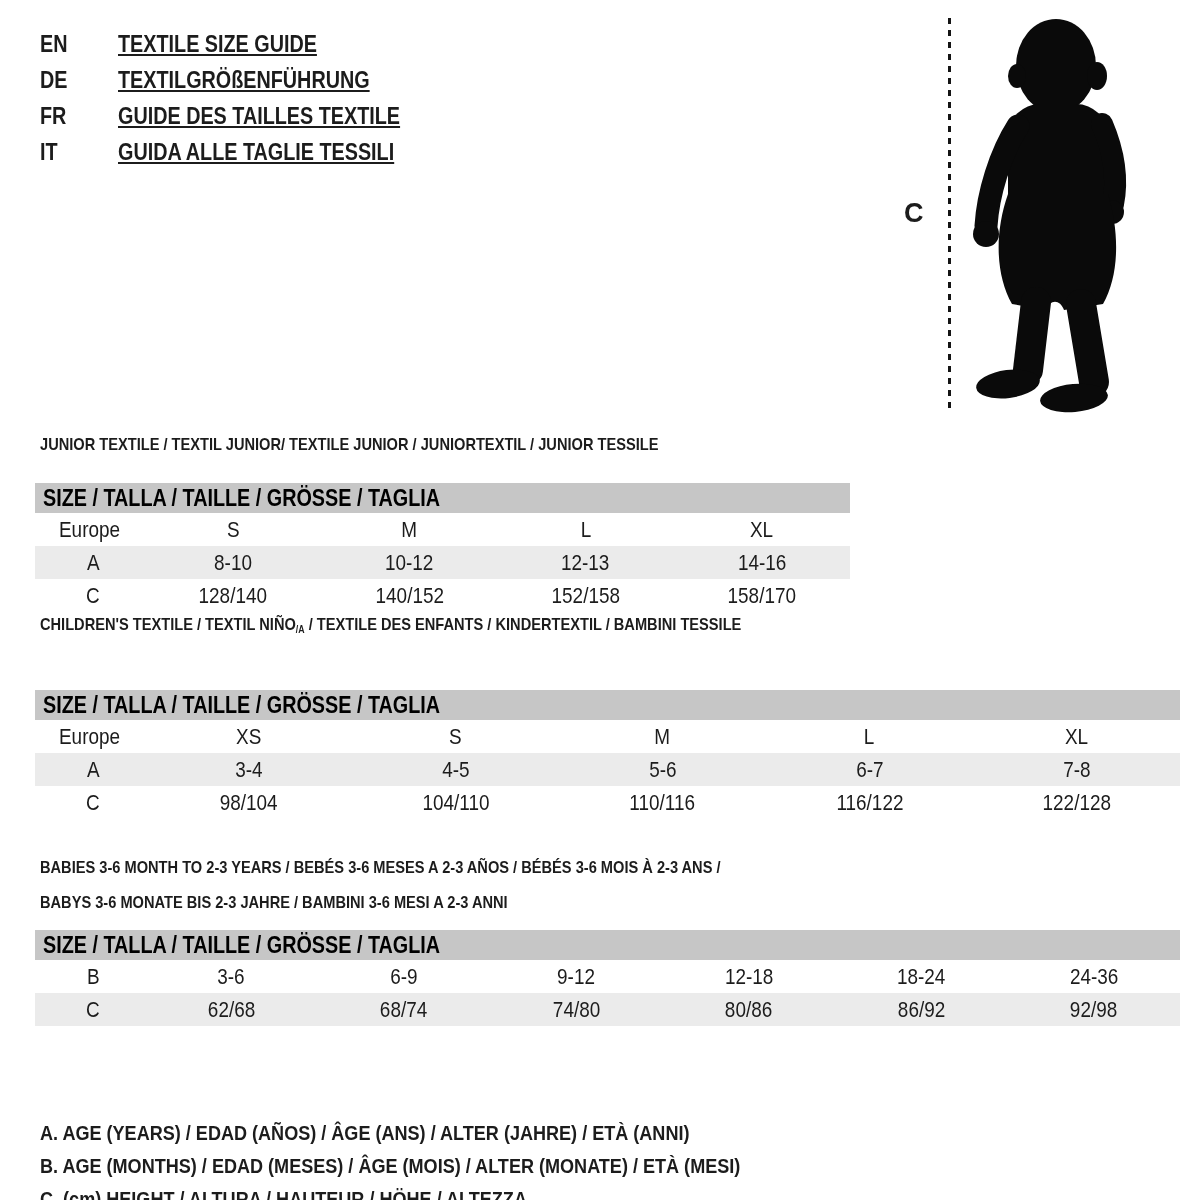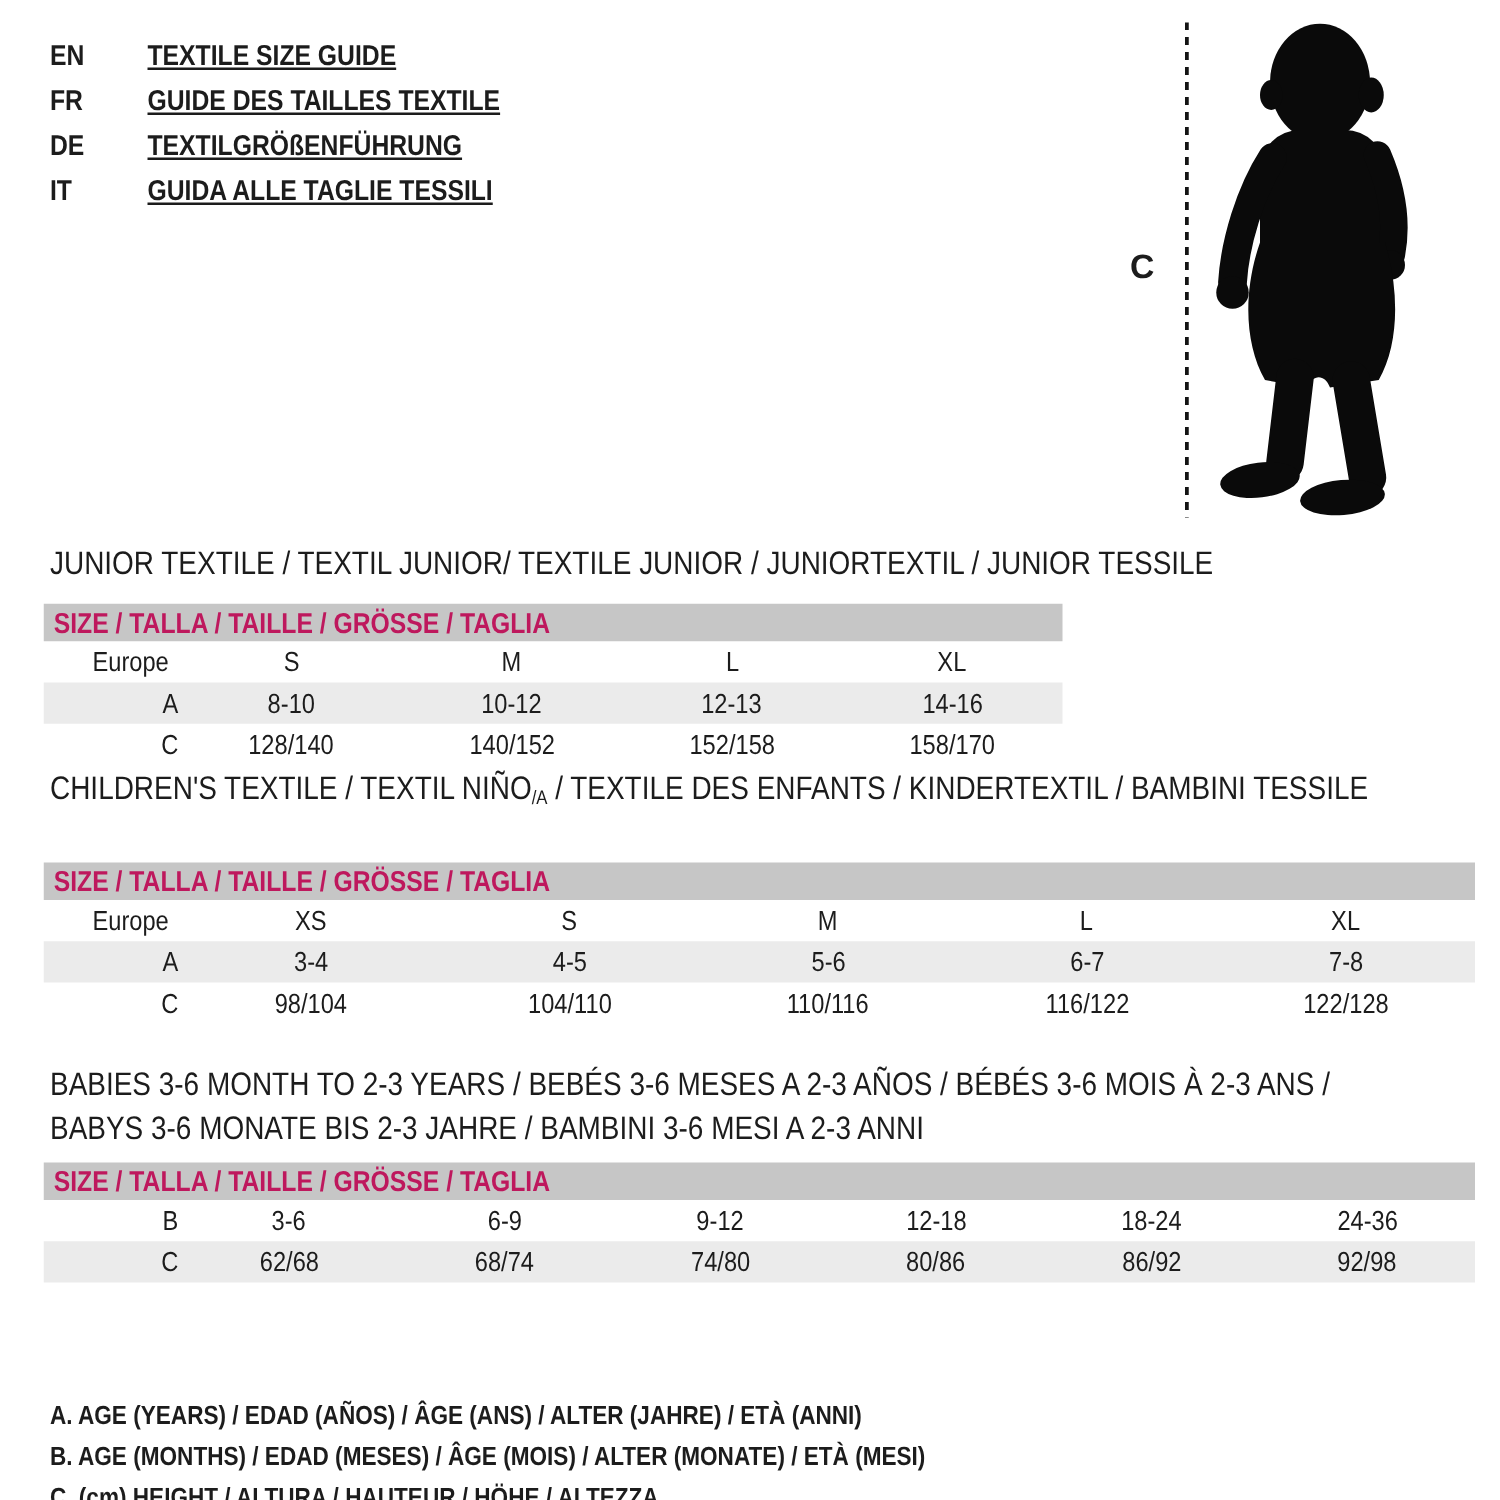--- a/index.html
+++ b/index.html
@@ -19,57 +19,57 @@
   
   .figure { position:absolute; left:896px; top:0; width:260px; height:430px; }
   .measure-line {
     position:absolute; left:52px; top:18px; width:3px; height:396px;
     background:repeating-linear-gradient(to bottom,#141414 0 6px,transparent 6px 12px);
   }
   .measure-label { position:absolute; left:8px; top:198px; font-size:27px; font-weight:bold; }
   .figure svg { position:absolute; left:60px; top:14px; }
 
   
-  .section-title { position:absolute; left:40px; font-weight:normal; font-size:26px; letter-spacing:0; }
+  .section-title { position:absolute; left:40px; font-weight:bold; font-size:17px; letter-spacing:0; }
   .section-title .subba { font-size:0.60em; position:relative; top:0.28em; }
   .babies-title { line-height:35px; }
 
   .size-table { position:absolute; left:35px; }
   .t-junior  { width:815px;  top:483px; }
   .t-child   { width:1145px; top:690px; }
   .t-babies  { width:1145px; top:930px; }
   .thead { height:30px; background:#c6c6c6; display:flex; align-items:center; padding-left:8px;
-           font-size:23px; font-weight:700; color:#be185d; }
+           font-size:23px; font-weight:700; color:#000000; }
   .trow { height:33px; display:grid; align-items:center; font-size:22px; }
   .cols5 { grid-template-columns:110px repeat(4,1fr); }
   .cols6 { grid-template-columns:110px repeat(5,1fr); }
   .cols7 { grid-template-columns:110px repeat(6,1fr); }
   .trow.striped { background:#ebebeb; }
-  .tlabel { padding-left:8px; text-align:right;text-decoration:underline; }
+  .tlabel { padding-left:8px; text-align:center;text-decoration:underline; }
   .tcell  { text-align:center; }
 
   
   .legend { position:absolute; left:40px; top:1092px;margin-top:24px; }
   .legend-line { height:33px; display:flex; align-items:center; font-size:21px; font-weight:bold; }
 </style>
 </head>
 <body>
 
 <div class="lang-block">
   <div class="lang-row">
     <span class="lang-code"><span class="cxl">EN</span></span>
     <span class="cxl">TEXTILE SIZE GUIDE</span>
   </div>
   <div class="lang-row">
+    <span class="lang-code"><span class="cxl">DE</span></span>
+    <span class="cxl">TEXTILGRÖßENFÜHRUNG</span>
+  </div>
+  <div class="lang-row">
     <span class="lang-code"><span class="cxl">FR</span></span>
     <span class="cxl">GUIDE DES TAILLES TEXTILE</span>
-  </div>
-  <div class="lang-row">
-    <span class="lang-code"><span class="cxl">DE</span></span>
-    <span class="cxl">TEXTILGRÖßENFÜHRUNG</span>
   </div>
   <div class="lang-row">
     <span class="lang-code"><span class="cxl">IT</span></span>
     <span class="cxl">GUIDA ALLE TAGLIE TESSILI</span>
   </div>
 </div>
 
 <div class="figure">
   <span class="measure-label">C</span>
   <div class="measure-line"></div>

